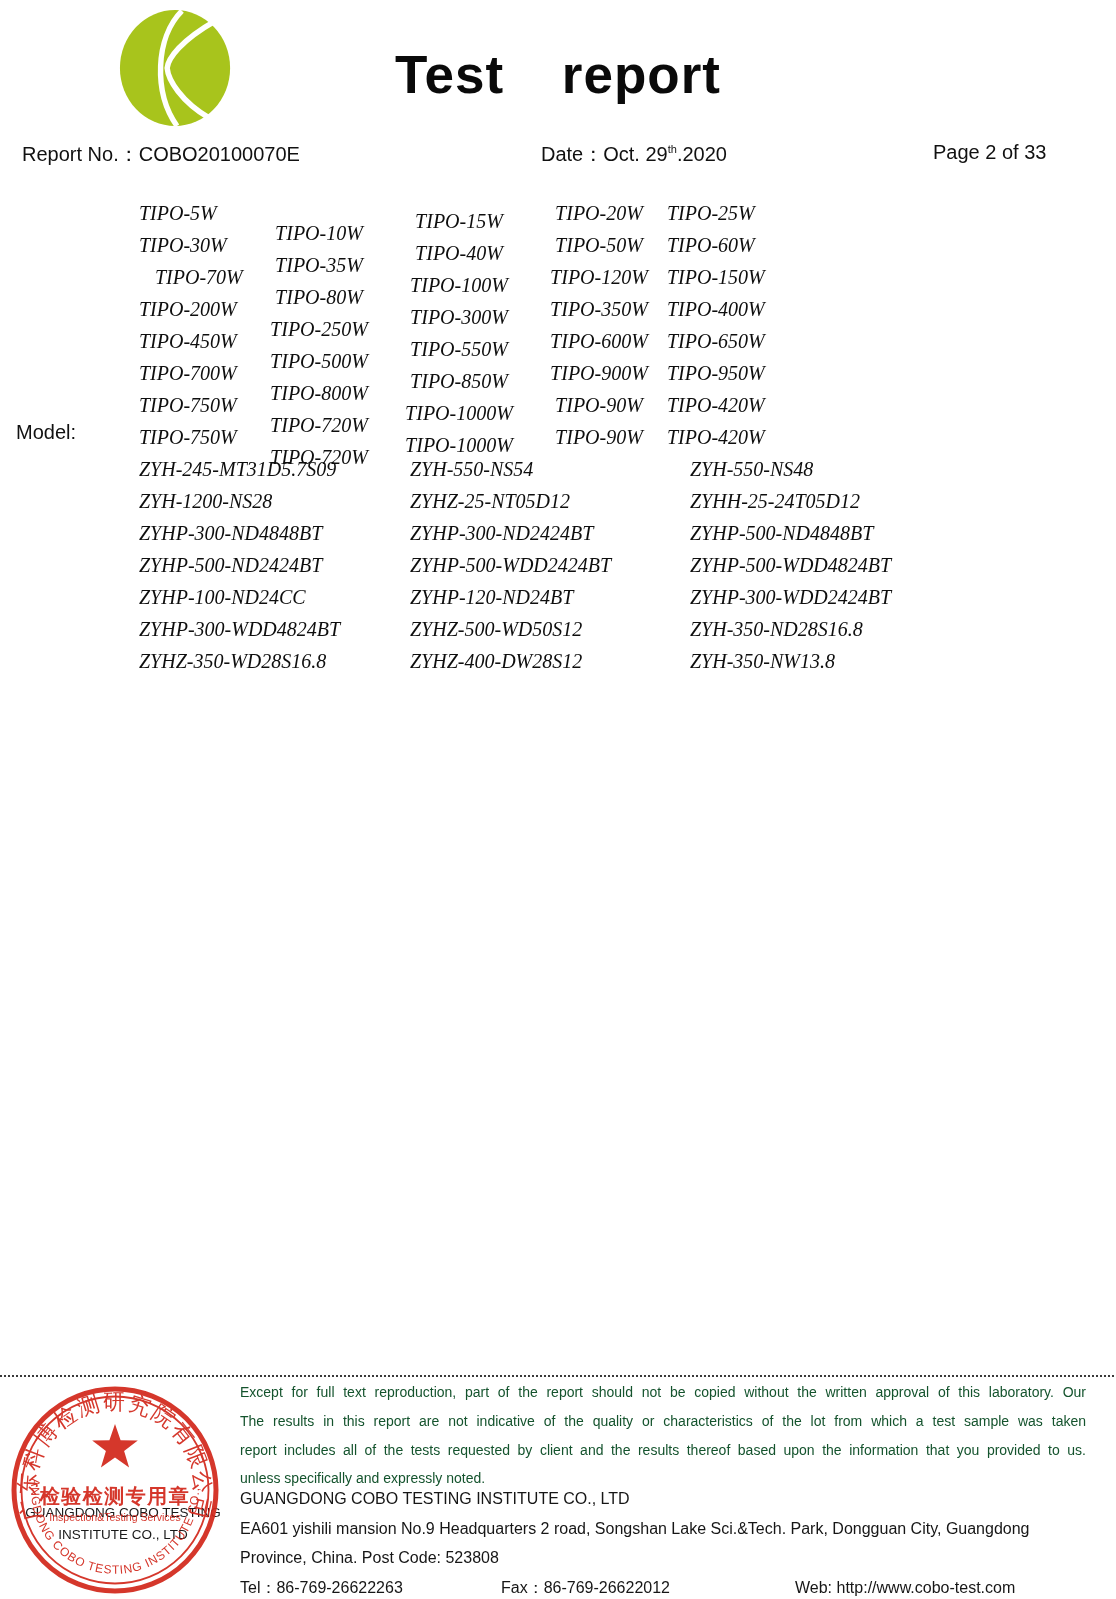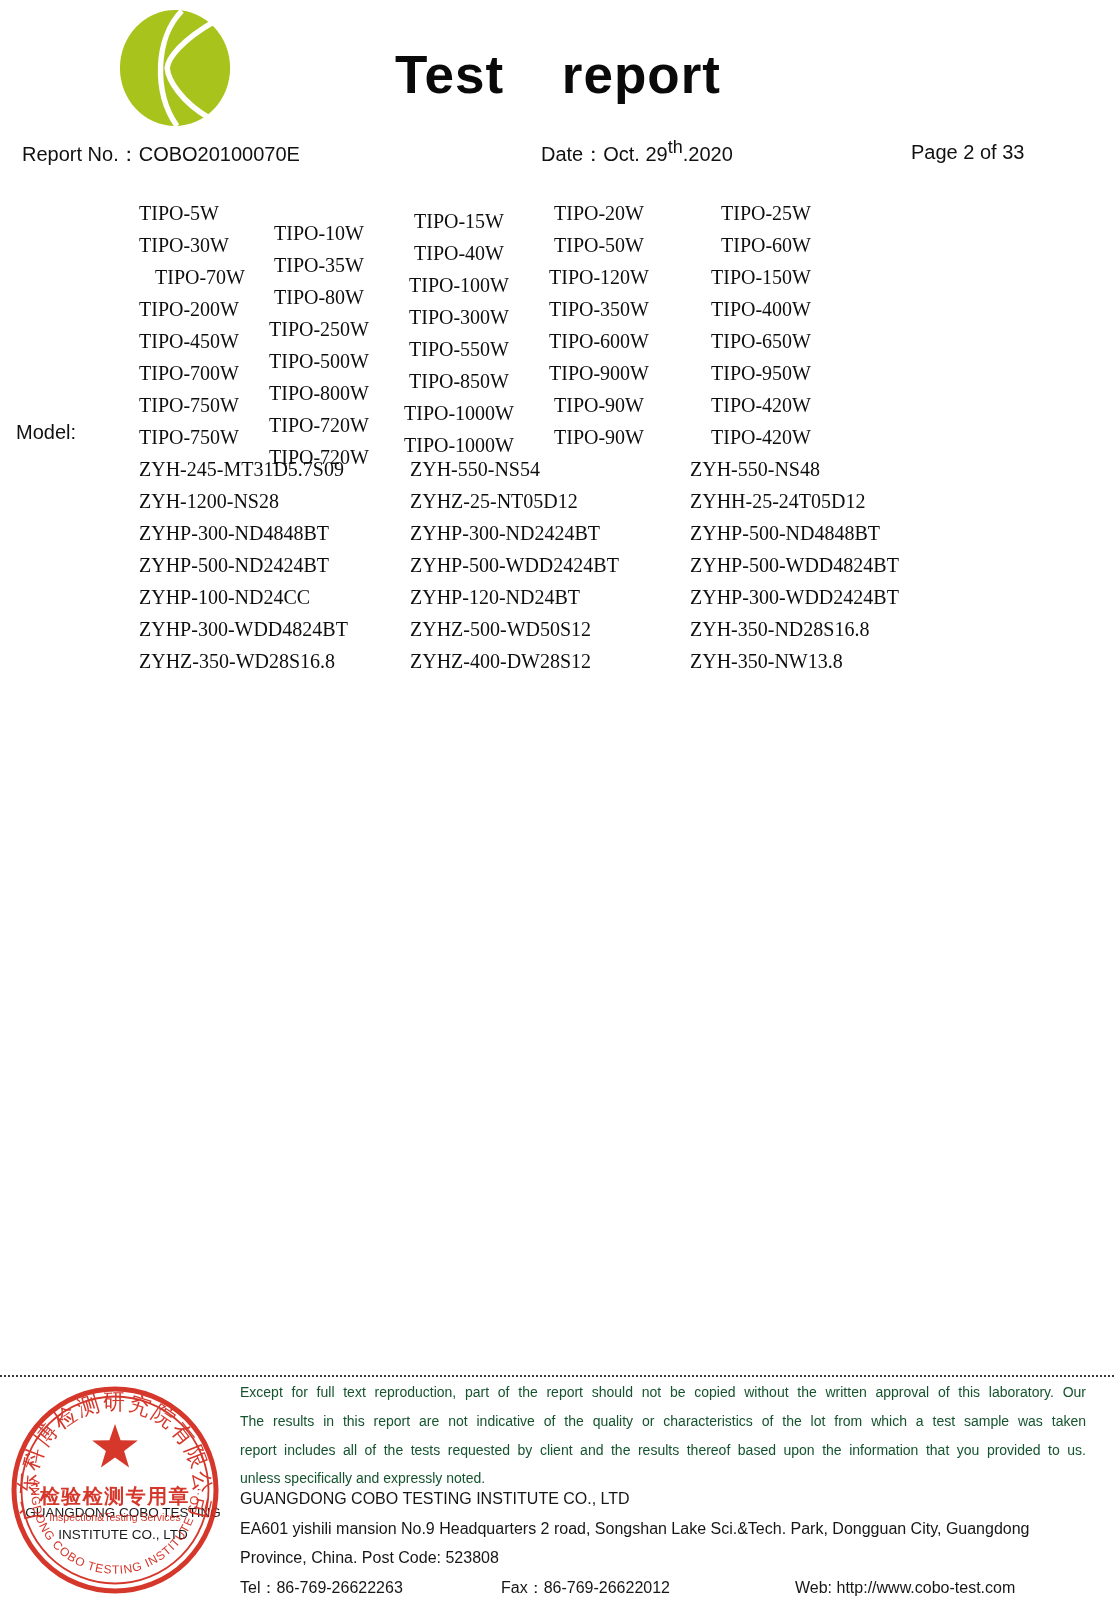--- a/index.html
+++ b/index.html
@@ -16,33 +16,33 @@
   .title{
     position:absolute;left:0;top:44px;width:100%;
     text-align:center;
     font-size:53px;font-weight:bold;letter-spacing:1px;word-spacing:42px;
     color:#0a0a0a;
   }
   .hinfo{position:absolute;left:0;top:141px;width:100%;height:30px;font-size:20px;}
   .hinfo .grp{position:absolute;top:0;white-space:nowrap;}
   .grp-report{left:22px;}
   .grp-date{left:541px;}
-  .grp-page{left:911px;}
+  .grp-page{left:933px;}
   .hval{}
-  .dsup{font-size:18px;vertical-align:super;line-height:0;text-align:center;}
+  .dsup{font-size:11px;vertical-align:super;line-height:0;text-align:center;}
   
   .model-label{position:absolute;left:16px;top:421px;font-size:20px;}
   .model-grid{position:absolute;left:139px;top:197px;}
-  .mrow{display:flex;height:32px;line-height:32px;}
+  .mrow{display:flex;height:32px;line-height:32px;font-style:italic;}
   .mc{display:block;font-family:"Liberation Serif",serif;font-size:20px;color:#0e0e0e;white-space:nowrap;}
   .tipo .t0{width:112px;text-align:left;}
   .tipo .t1{width:136px;text-align:center;margin-top:20px;}
   .tipo .t2{width:144px;text-align:center;margin-top:8px;}
   .tipo .t3{width:136px;text-align:center;}
-  .tipo .t4{width:144px;text-align:right;}
+  .tipo .t4{width:144px;text-align:left;}
   .tipo .indent{padding-left:16px;box-sizing:border-box;}
   .zyh .z0{width:271px;}
   .zyh .z1{width:280px;}
   .zyh .z2{width:300px;}
   
   .sep{
     position:absolute;left:0;top:1375px;width:1116px;height:2px;
     background:repeating-linear-gradient(to right,#3a3a3a 0 2px,transparent 2px 4px);
   }
   .disclaimer{position:absolute;left:240px;top:1378px;width:846px;font-size:14px;color:#14532d;}

